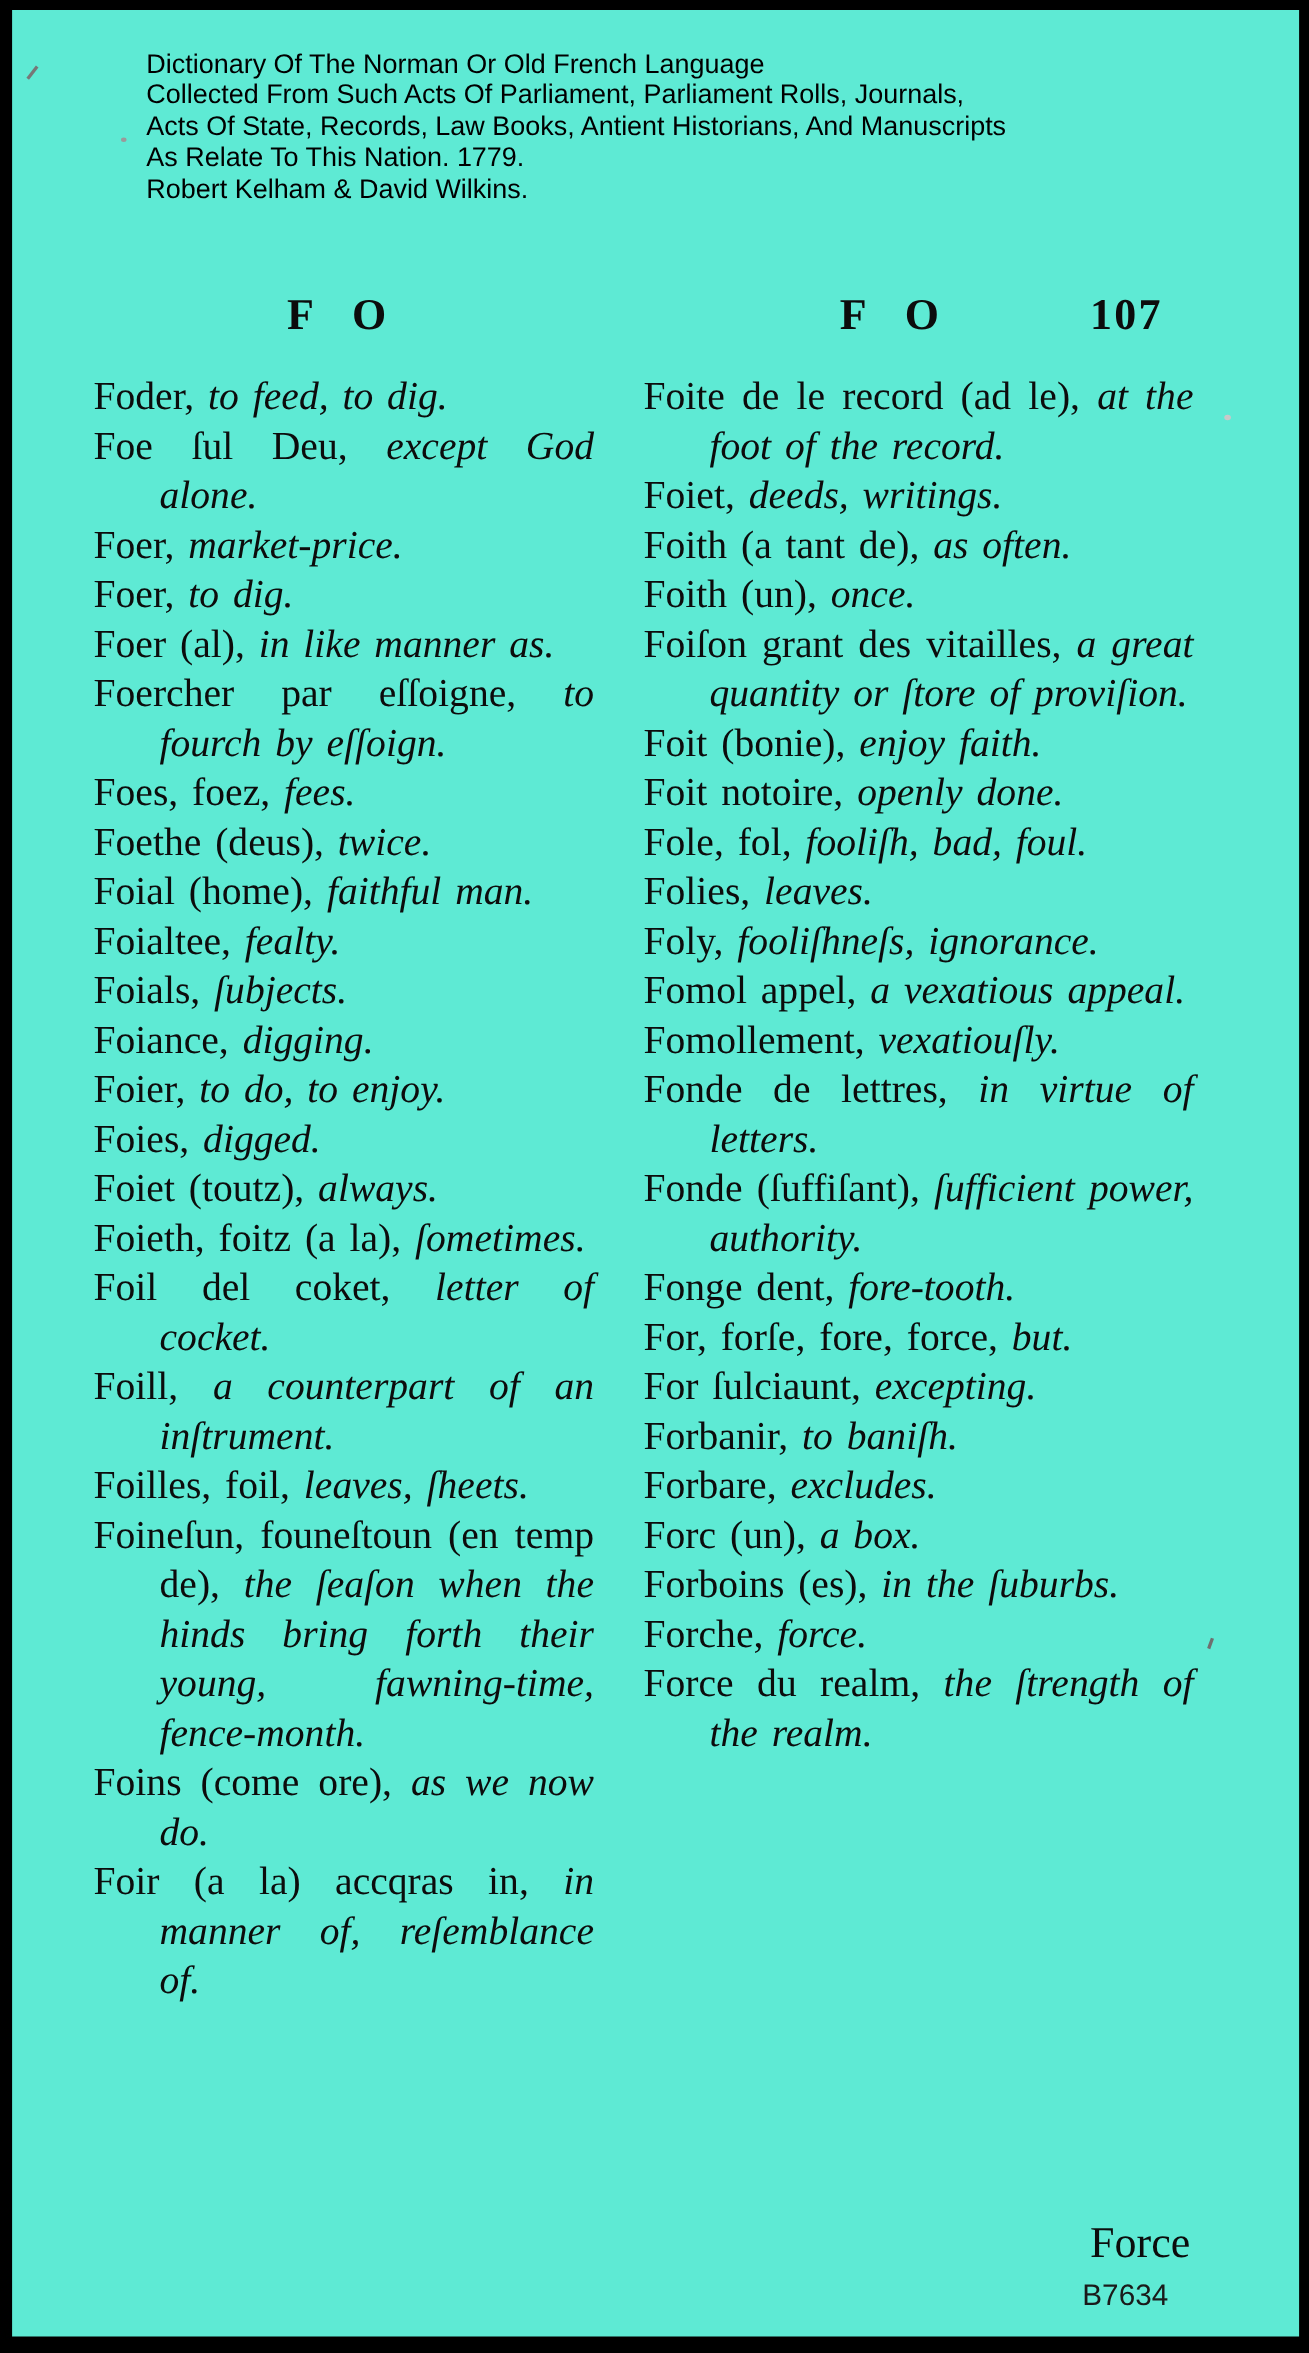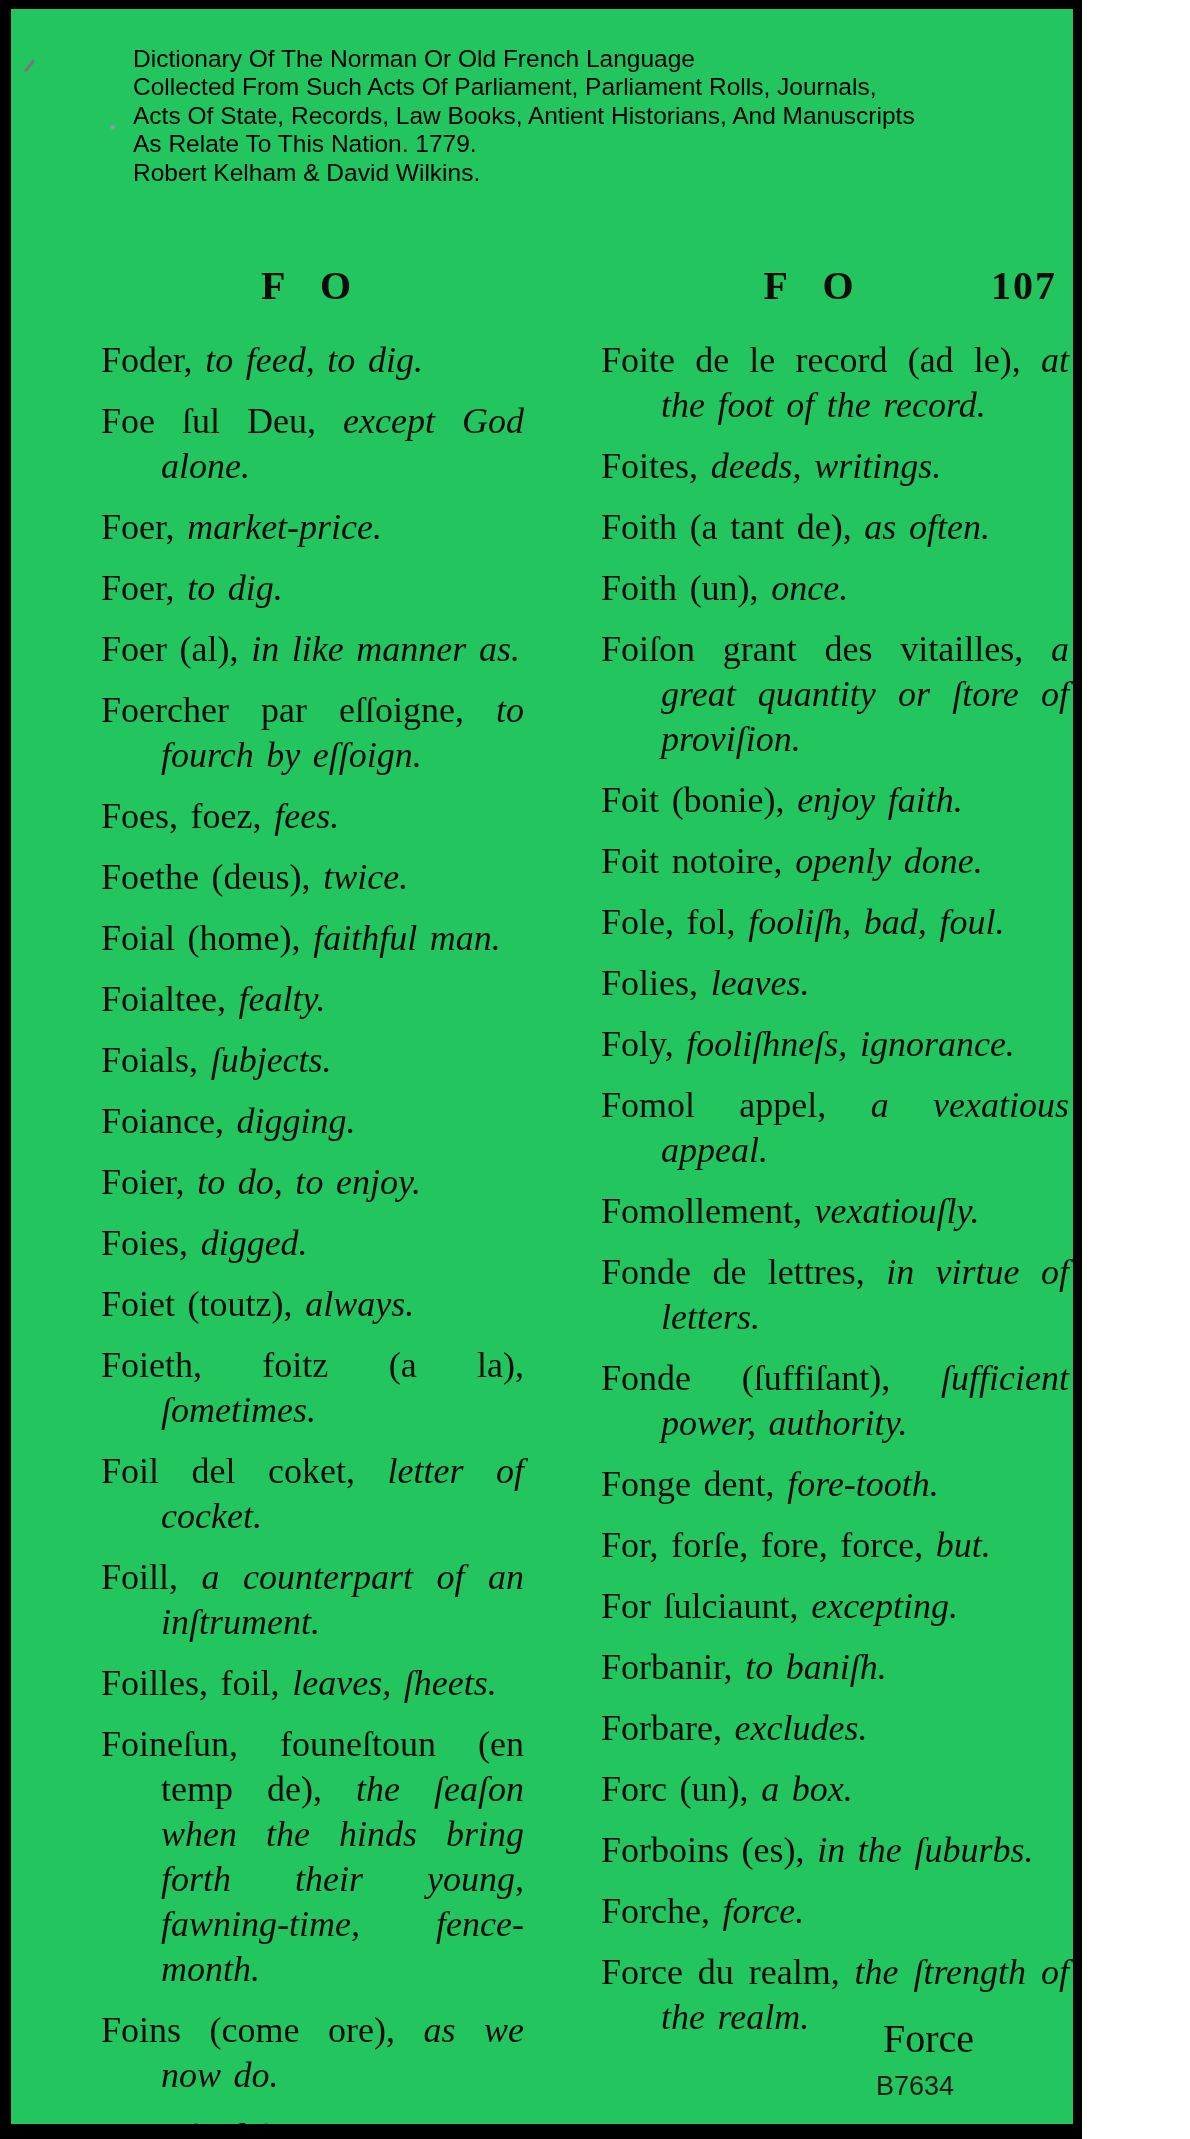--- a/index.html
+++ b/index.html
@@ -3,26 +3,26 @@
 <meta charset="utf-8">
 <style>
   html, body { margin: 0; padding: 0; }
   body {
     width: 1190px; height: 2139px;
     background: #ffffff;
     font-family: "Liberation Serif", "DejaVu Serif", serif;
   }
   .page {
     position: relative;
-    width: 1082px; height: 2139px;
+    width: 1190px; height: 2139px;
     box-sizing: border-box;
     border-style: solid;
     border-color: #000;
     border-width: 9px 9px 15px 11px;
-    background: #22c55e;
+    background: #5eead4;
     overflow: hidden;
   }
   
   .caption {
     position: absolute;
     left: 122px; top: 36px;
     font-family: "Liberation Sans", sans-serif;
     font-size: 24.5px;
     line-height: 28.4px;
     color: #000;
@@ -52,21 +52,21 @@
     white-space: nowrap;
   }
   .col-right .col-head .head-text { display: inline-block; transform: translateX(-20px); }
   .page-number {
     position: absolute;
     right: 28px; top: 0;
     letter-spacing: 2px;
     font-feature-settings: "onum" 1;
   }
   .entry {
-    margin: 16px;
+    margin: 0;
     padding-left: 60px;
     text-indent: -60px;
     font-size: 36px;
     line-height: 45px;
     text-align: justify;
     word-spacing: 0.10em;
   }
   .entry .gloss { font-style: italic; }
   
   .catchword {
@@ -155,21 +155,21 @@
   <p class="entry"><span class="term">Foir (a la) accqras in,</span> <span class="gloss">in manner of, reſemblance of.</span></p>
 </div>
     <div class="col col-right" id="col-right">
       <div class="col-head">
         <span class="head-text">F O</span>
         <span class="page-number">107</span>
       </div>
 
   <p class="entry"><span class="term">Foite de le record (ad le),</span> <span class="gloss">at the foot of the record.</span></p>
 
-  <p class="entry"><span class="term">Foites,</span> <span class="gloss">deeds, writings.</span></p>
+  <p class="entry"><span class="term">Foiet,</span> <span class="gloss">deeds, writings.</span></p>
 
   <p class="entry"><span class="term">Foith (a tant de),</span> <span class="gloss">as often.</span></p>
 
   <p class="entry"><span class="term">Foith (un),</span> <span class="gloss">once.</span></p>
 
   <p class="entry"><span class="term">Foiſon grant des vitailles,</span> <span class="gloss">a great quantity or ſtore of proviſion.</span></p>
 
   <p class="entry"><span class="term">Foit (bonie),</span> <span class="gloss">enjoy faith.</span></p>
 
   <p class="entry"><span class="term">Foit notoire,</span> <span class="gloss">openly done.</span></p>

